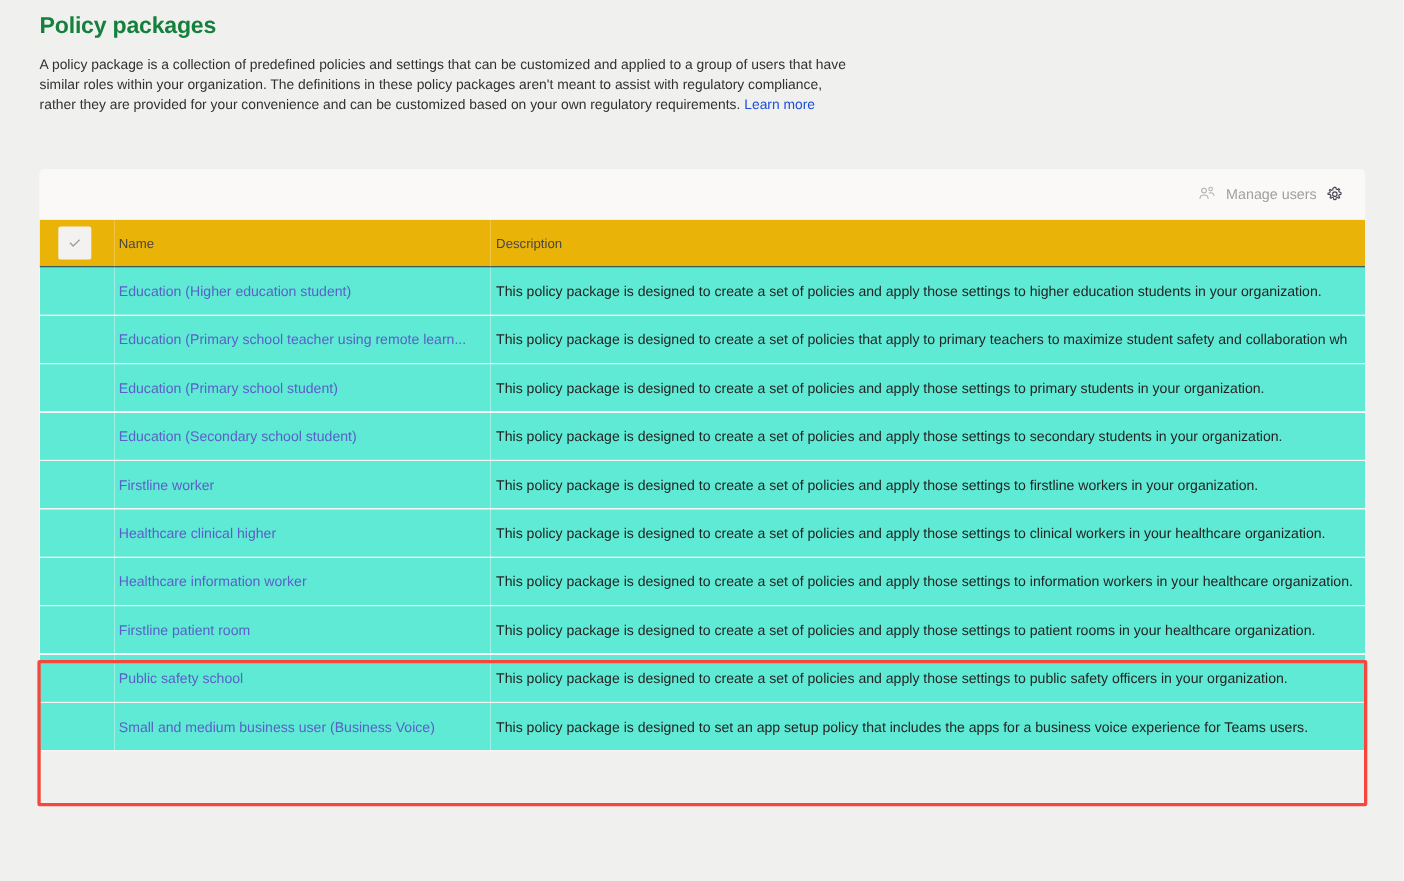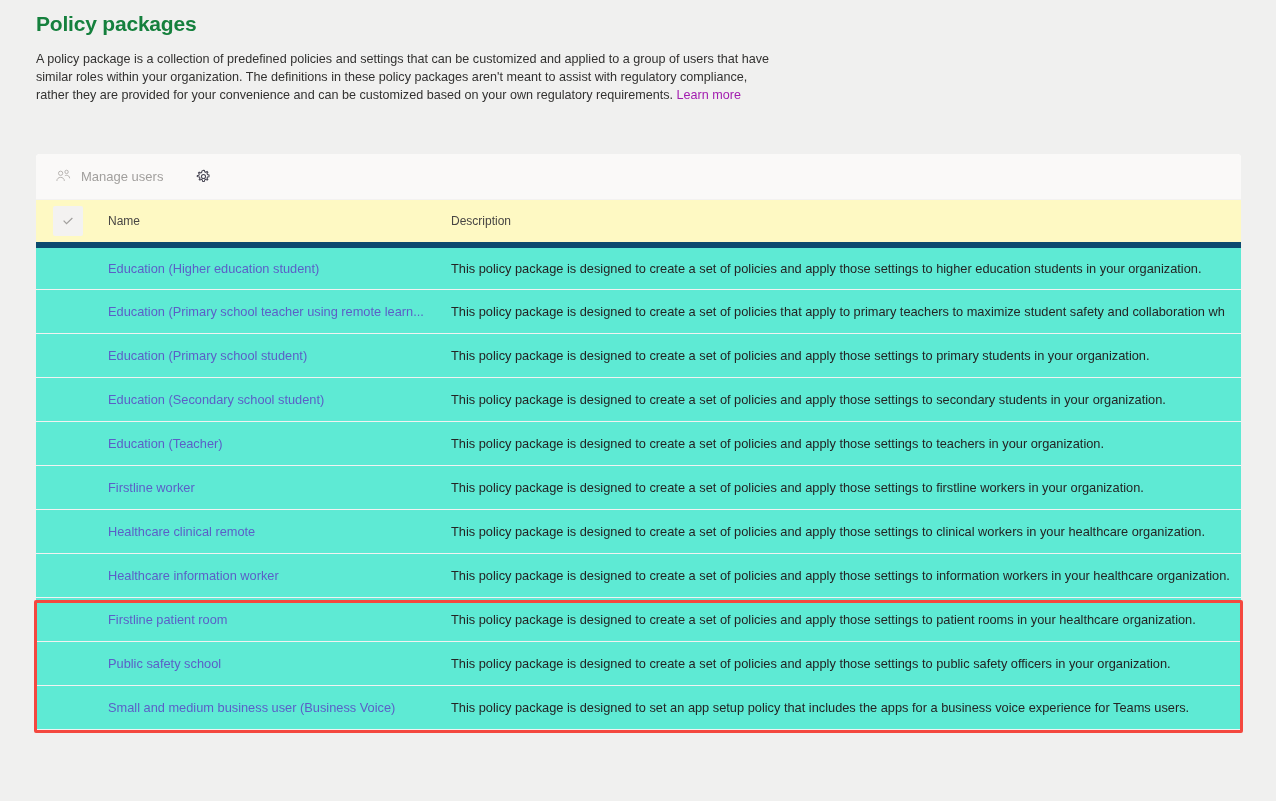--- a/index.html
+++ b/index.html
@@ -29,46 +29,45 @@
     line-height: 28px;
   }
   .page-desc {
     font-size: 12.6px;
     line-height: 18px;
     color: #323130;
     max-width: 740px;
     margin: 0;
   }
   .learn-more {
-    color: #a21caf;
+    color: #1d4ed8;
     text-decoration: none;
     cursor: pointer;
   }
 
   
   .table-card {
     position: absolute;
     left: 36px;
     top: 154px;
     width: 1205px;
     background: #ffffff;
     border-radius: 4px 4px 0 0;
     overflow: hidden;
   }
 
   .command-bar {
     height: 46px;
     background: #faf9f8;
     display: flex;
     align-items: center;
-    justify-content: flex-start;
+    justify-content: flex-end;
     padding: 0 14px 0 17px;
     box-sizing: border-box;
     border-bottom: 1px solid #f3f2f1;
-    gap: 24px;
   }
   .cmd-left {
     display: flex;
     align-items: center;
     gap: 9px;
     opacity: 1;
   }
   .cmd-item {
     display: flex;
     align-items: center;
@@ -108,22 +107,22 @@
   .tbl col.c-desc  { width: 795px; }
 
   .tbl thead th {
     height: 42px;
     font-size: 12px;
     font-weight: normal;
     color: #484644;
     text-align: left;
     padding: 0;
     vertical-align: middle;
-    border-bottom: 6px solid #0c4a6e;
-    background: #fef9c3;
+    border-bottom: 1px solid #0c4a6e;
+    background: #eab308;
   }
   .th-name { padding-left: 4px !important; }
   .th-desc { padding-left: 5px !important; margin-left: 28px; }
 
   .check-cell {
     padding: 0 0 0 17px !important;
   }
   .select-all {
     width: 30px;
     height: 30px;
@@ -268,35 +267,28 @@
         <tr>
           <td></td>
           <td class="cell-name">
             <a class="name-link">Education (Secondary school student)</a>
           </td>
           <td class="cell-desc">This policy package is designed to create a set of policies and apply those settings to secondary students in your organization.</td>
         </tr>
         <tr>
           <td></td>
           <td class="cell-name">
-            <a class="name-link">Education (Teacher)</a>
-          </td>
-          <td class="cell-desc">This policy package is designed to create a set of policies and apply those settings to teachers in your organization.</td>
-        </tr>
-        <tr>
-          <td></td>
-          <td class="cell-name">
             <a class="name-link">Firstline worker</a>
           </td>
           <td class="cell-desc">This policy package is designed to create a set of policies and apply those settings to firstline workers in your organization.</td>
         </tr>
         <tr>
           <td></td>
           <td class="cell-name">
-            <a class="name-link">Healthcare clinical remote</a>
+            <a class="name-link">Healthcare clinical higher</a>
           </td>
           <td class="cell-desc">This policy package is designed to create a set of policies and apply those settings to clinical workers in your healthcare organization.</td>
         </tr>
         <tr>
           <td></td>
           <td class="cell-name">
             <a class="name-link">Healthcare information worker</a>
           </td>
           <td class="cell-desc">This policy package is designed to create a set of policies and apply those settings to information workers in your healthcare organization.</td>
         </tr>

